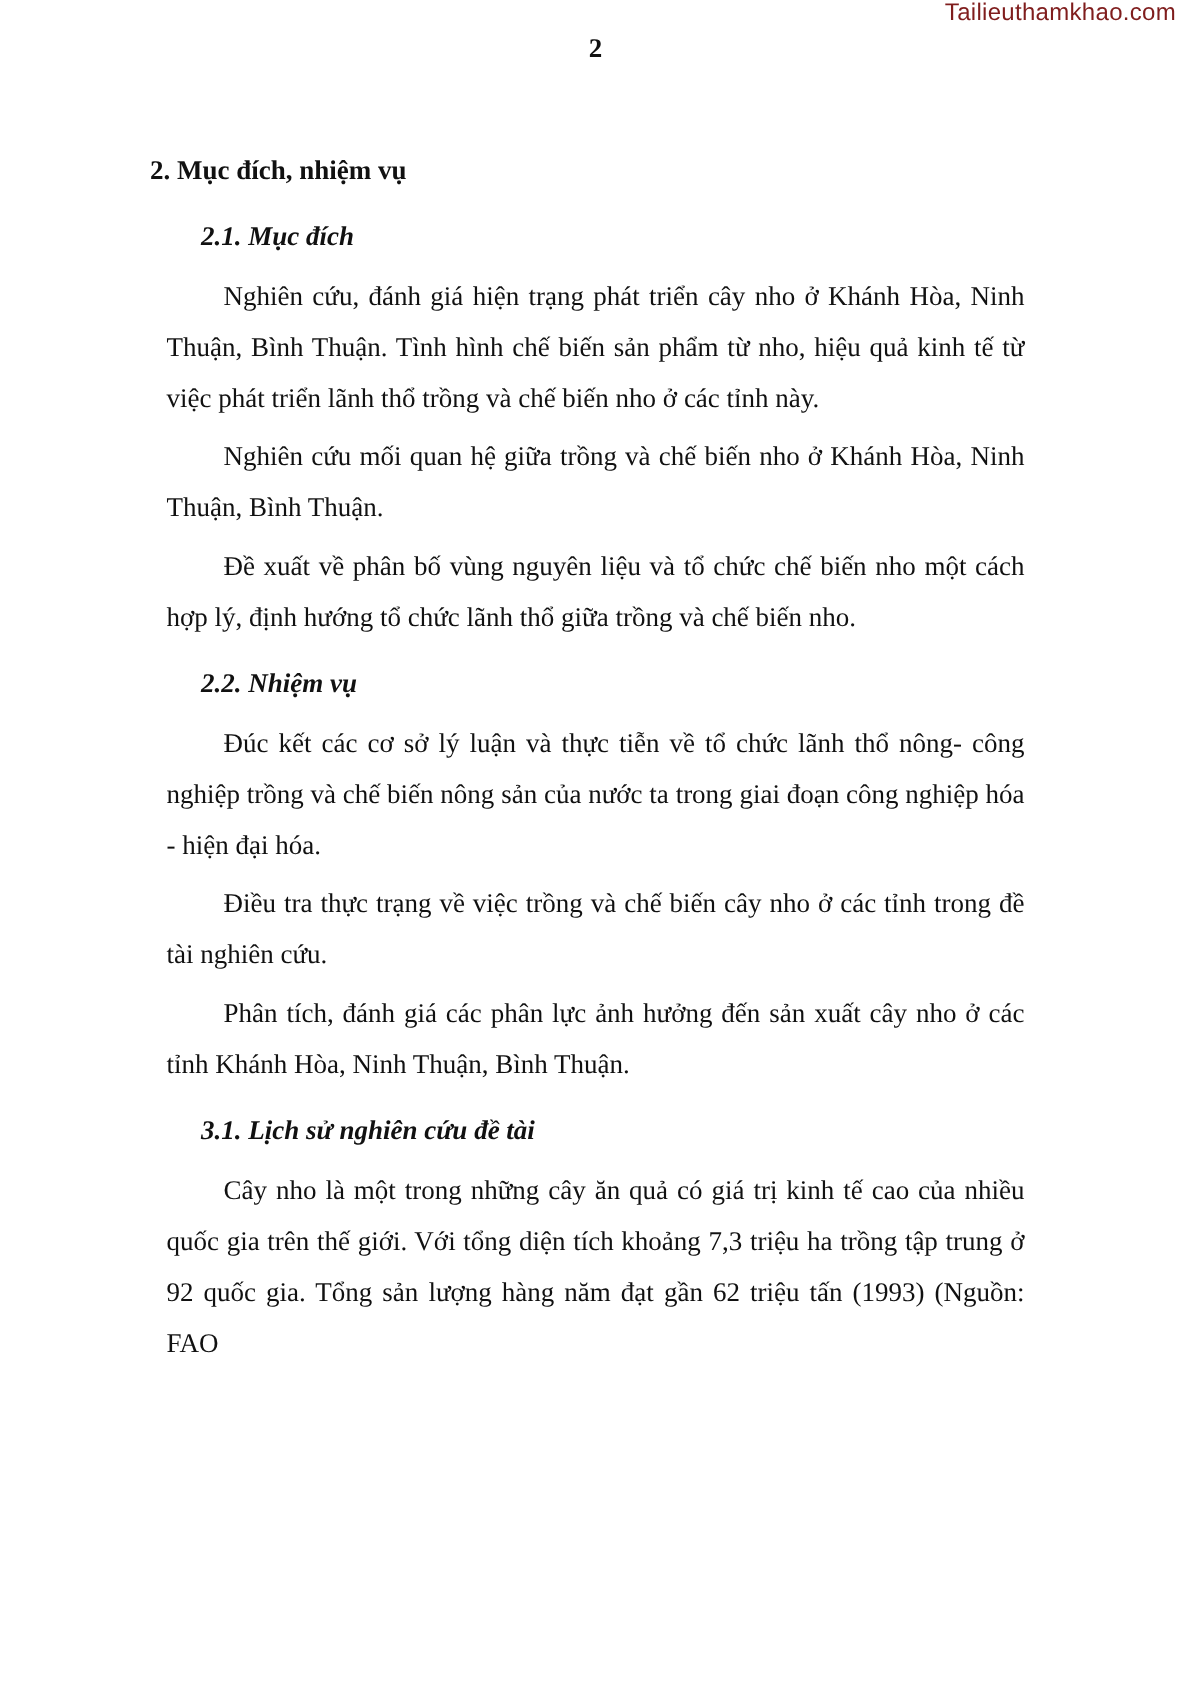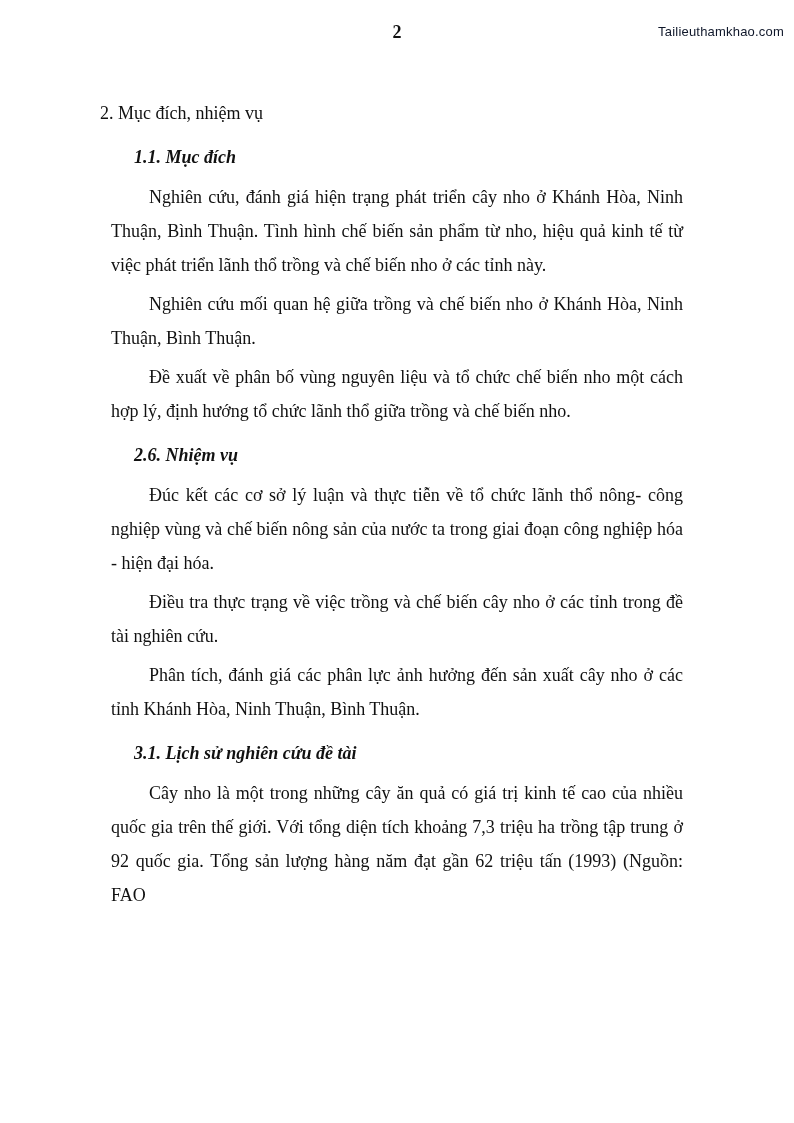--- a/index.html
+++ b/index.html
@@ -12,46 +12,46 @@
     width: 794px;
     height: 1123px;
     background: #ffffff;
     font-family: "Liberation Serif", serif;
     color: #111111;
     overflow: hidden;
     box-sizing: border-box;
   }
   .watermark {
     position: absolute;
-    top: 24px;
+    top: 0;
     right: 10px;
     font-family: "Liberation Sans", sans-serif;
-    font-size: 13px;
-    color: #0f172a;
+    font-size: 16px;
+    color: #7f1d1d;
     letter-spacing: 0.2px;
   }
   .page-number {
     position: absolute;
     top: 22px;
     left: 0;
     width: 100%;
     text-align: center;
     font-size: 18px;
     font-weight: bold;
   }
   .content {
     position: absolute;
     top: 84px;
     left: 96px;
     width: 602px;
     font-size: 18px;
     line-height: 34px;
   }
   .block-h1 {
-    font-weight: normal;
+    font-weight: bold;
     margin: 12px 0 6px 4px;
   }
   .block-h2 {
     font-weight: bold;
     font-style: italic;
     margin: 10px 0 6px 0;
     text-indent: 38px;
   }
   .block-p {
     margin: 5px 15px;
@@ -65,31 +65,31 @@
 <div class="page">
 
   <div class="watermark">Tailieuthamkhao.com</div>
 
   <div class="page-number">2</div>
 
   <div class="content">
 
     <div class="block-h1">2. Mục đích, nhiệm vụ</div>
 
-    <div class="block-h2">1.1. Mục đích</div>
+    <div class="block-h2">2.1. Mục đích</div>
 
     <div class="block-p">Nghiên cứu, đánh giá hiện trạng phát triển cây nho ở Khánh Hòa, Ninh Thuận, Bình Thuận. Tình hình chế biến sản phẩm từ nho, hiệu quả kinh tế từ việc phát triển lãnh thổ trồng và chế biến nho ở các tỉnh này.</div>
 
     <div class="block-p">Nghiên cứu mối quan hệ giữa trồng và chế biến nho ở Khánh Hòa, Ninh Thuận, Bình Thuận.</div>
 
     <div class="block-p">Đề xuất về phân bố vùng nguyên liệu và tổ chức chế biến nho một cách hợp lý, định hướng tổ chức lãnh thổ giữa trồng và chế biến nho.</div>
 
-    <div class="block-h2">2.6. Nhiệm vụ</div>
+    <div class="block-h2">2.2. Nhiệm vụ</div>
 
-    <div class="block-p">Đúc kết các cơ sở lý luận và thực tiễn về tổ chức lãnh thổ nông- công nghiệp vùng và chế biến nông sản của nước ta trong giai đoạn công nghiệp hóa - hiện đại hóa.</div>
+    <div class="block-p">Đúc kết các cơ sở lý luận và thực tiễn về tổ chức lãnh thổ nông- công nghiệp trồng và chế biến nông sản của nước ta trong giai đoạn công nghiệp hóa - hiện đại hóa.</div>
 
     <div class="block-p">Điều tra thực trạng về việc trồng và chế biến cây nho ở các tỉnh trong đề tài nghiên cứu.</div>
 
     <div class="block-p">Phân tích, đánh giá các phân lực ảnh hưởng đến sản xuất cây nho ở các tỉnh Khánh Hòa, Ninh Thuận, Bình Thuận.</div>
 
 
 
 
     <div class="block-h2">3.1. Lịch sử nghiên cứu đề tài</div>
 

